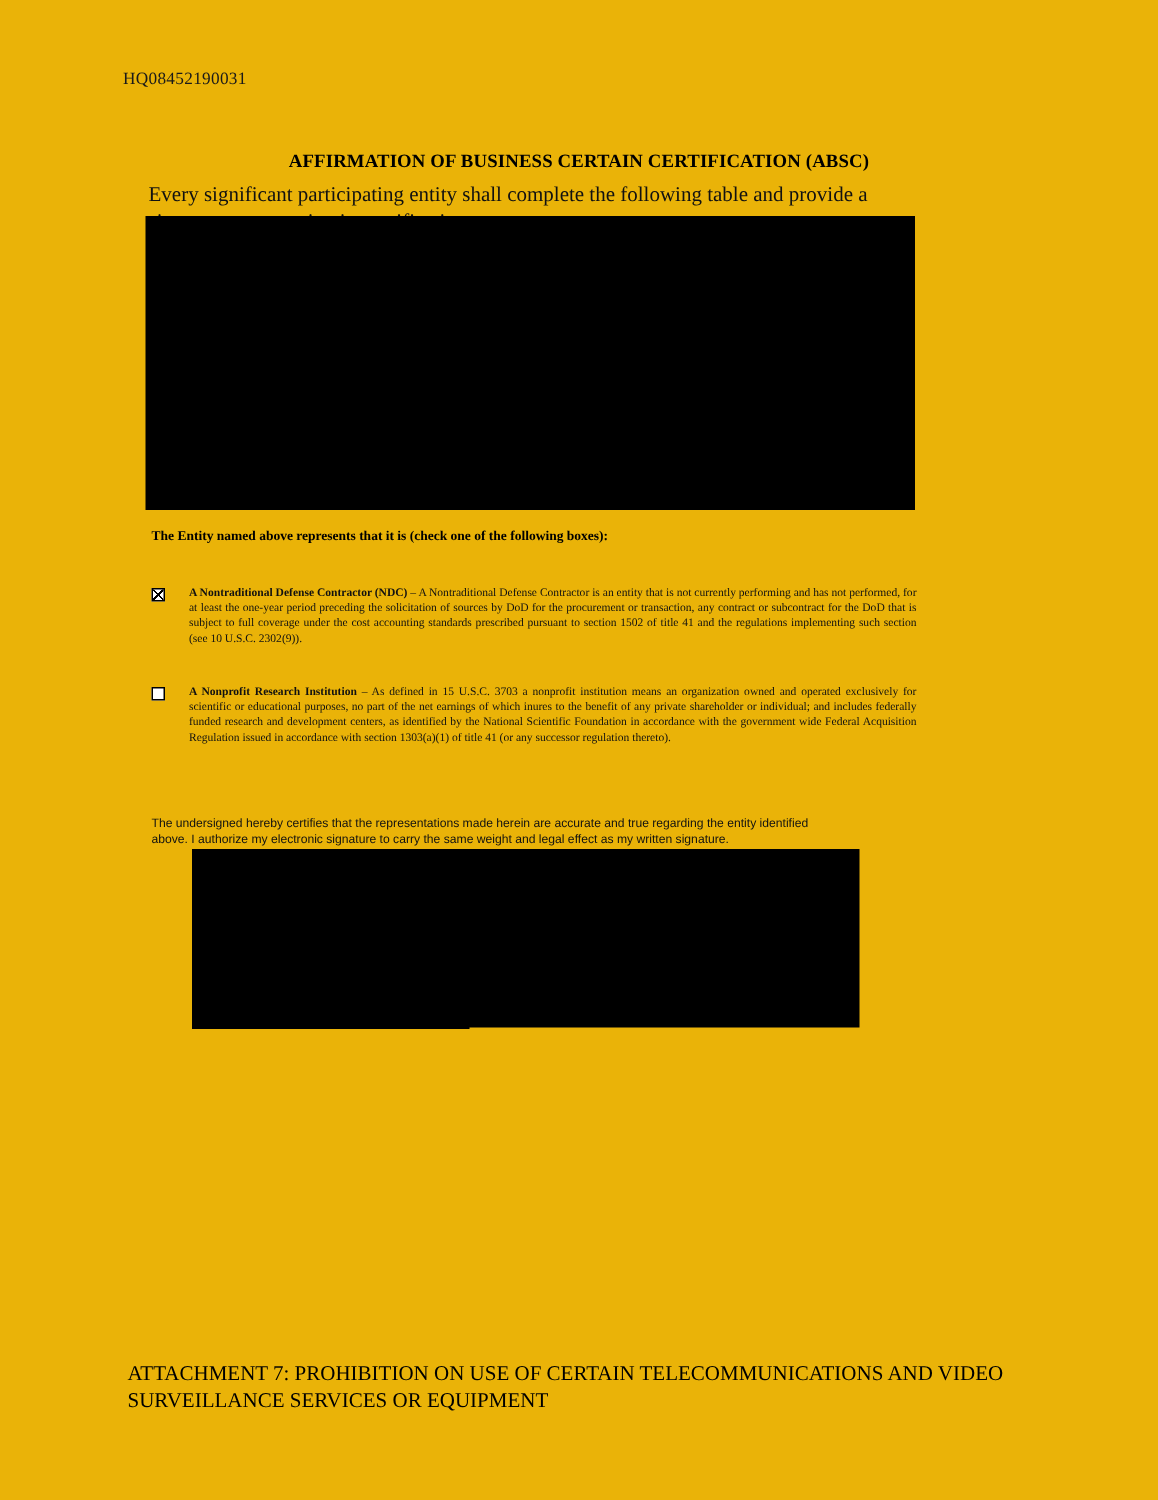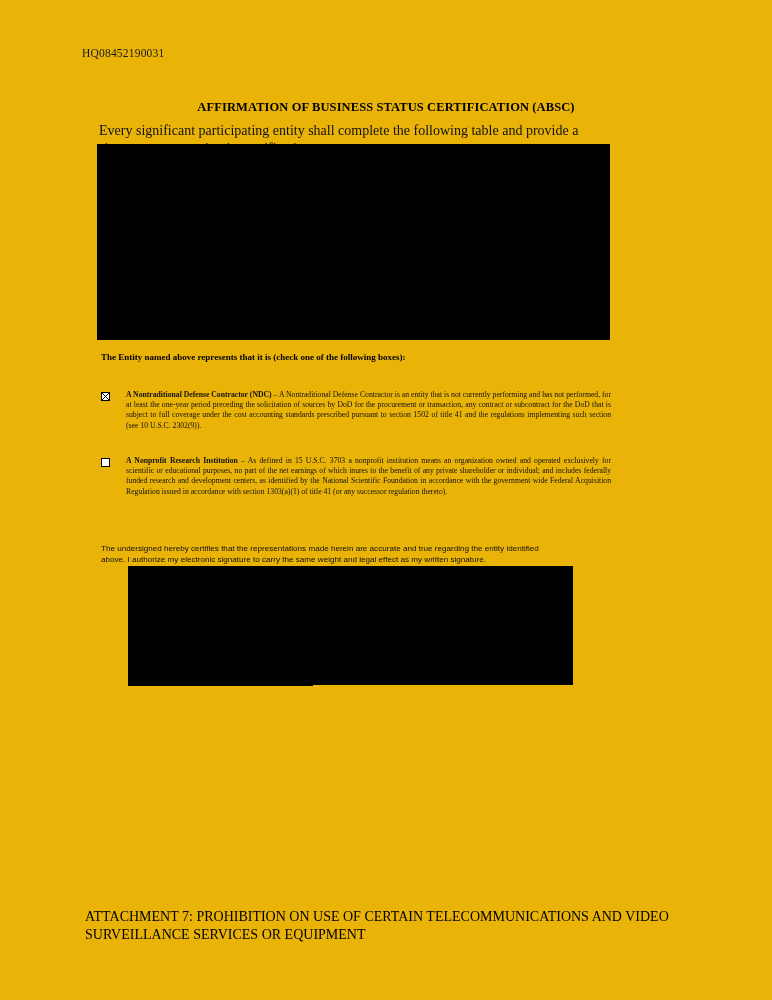--- a/index.html
+++ b/index.html
@@ -149,21 +149,21 @@
     color: #000;
   }
 </style>
 </head>
 <body>
 
 <div class="page">
 
   <div class="doc-id">HQ08452190031</div>
 
-  <div class="form-title">AFFIRMATION OF BUSINESS STATUS CERTIFICATION (ABSC)</div>
+  <div class="form-title">AFFIRMATION OF BUSINESS CERTAIN CERTIFICATION (ABSC)</div>
 
   <div class="intro-line">Every significant participating entity shall complete the following table and provide a signature representing its certification.</div>
 
   <div class="redaction-block-1"></div>
 
   <div class="represents-line">The Entity named above represents that it is (check one of the following boxes):</div>
 
   <div class="option" id="option-1">
     <span class="checkbox checked"></span>
     <span class="opt-text"><b>A Nontraditional Defense Contractor (NDC)</b><span> – A Nontraditional Defense Contractor is an entity that is not currently performing and has not performed, for at least the one-year period preceding the solicitation of sources by DoD for the procurement or transaction, any contract or subcontract for the DoD that is subject to full coverage under the cost accounting standards prescribed pursuant to section 1502 of title 41 and the regulations implementing such section (see 10 U.S.C. 2302(9)).</span></span>

